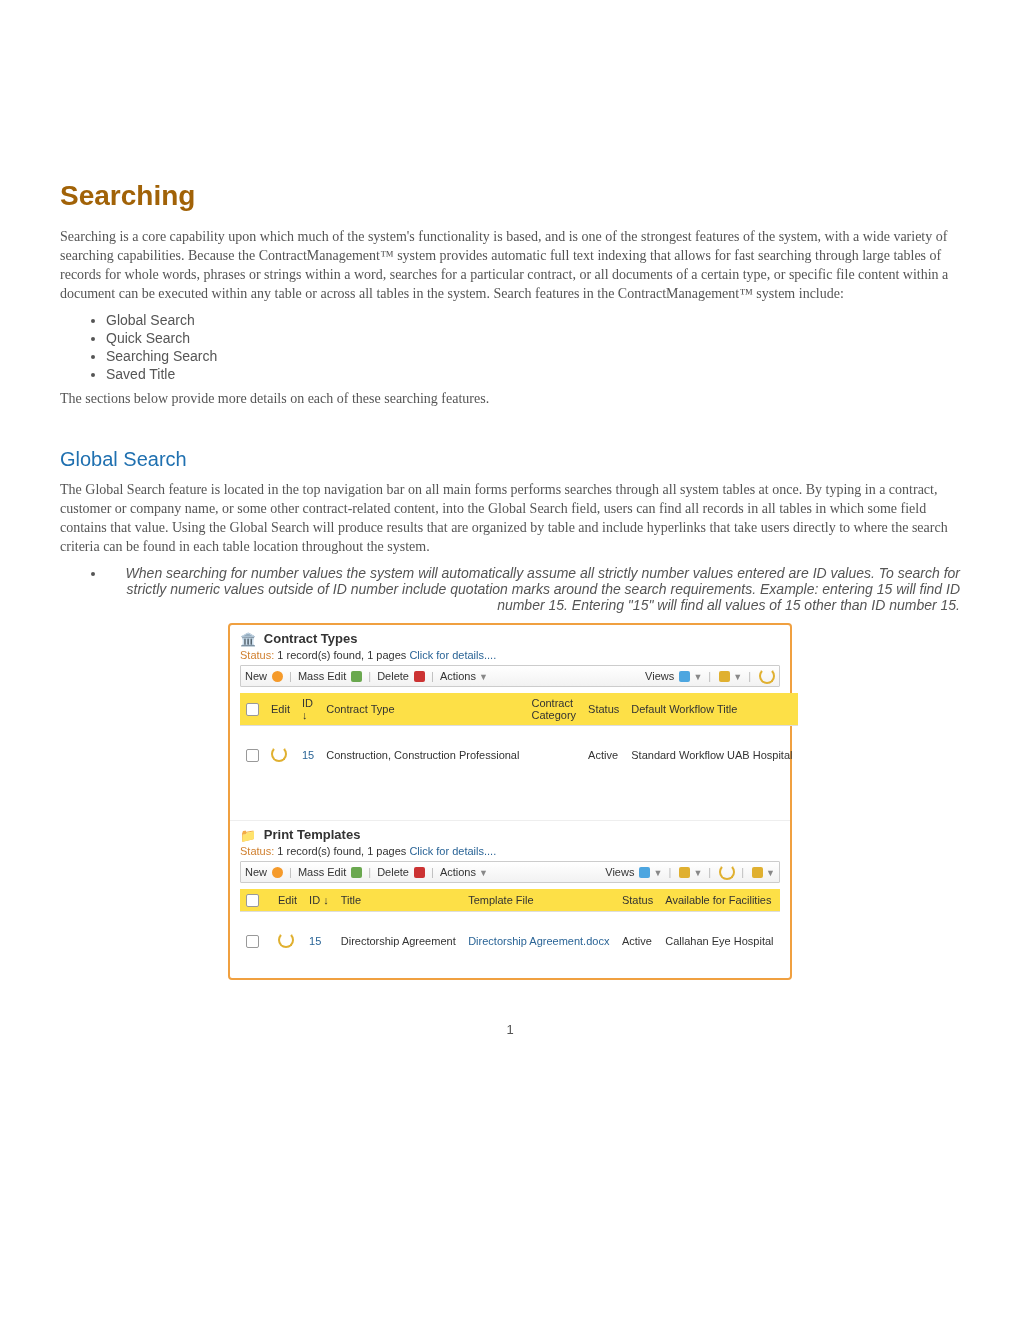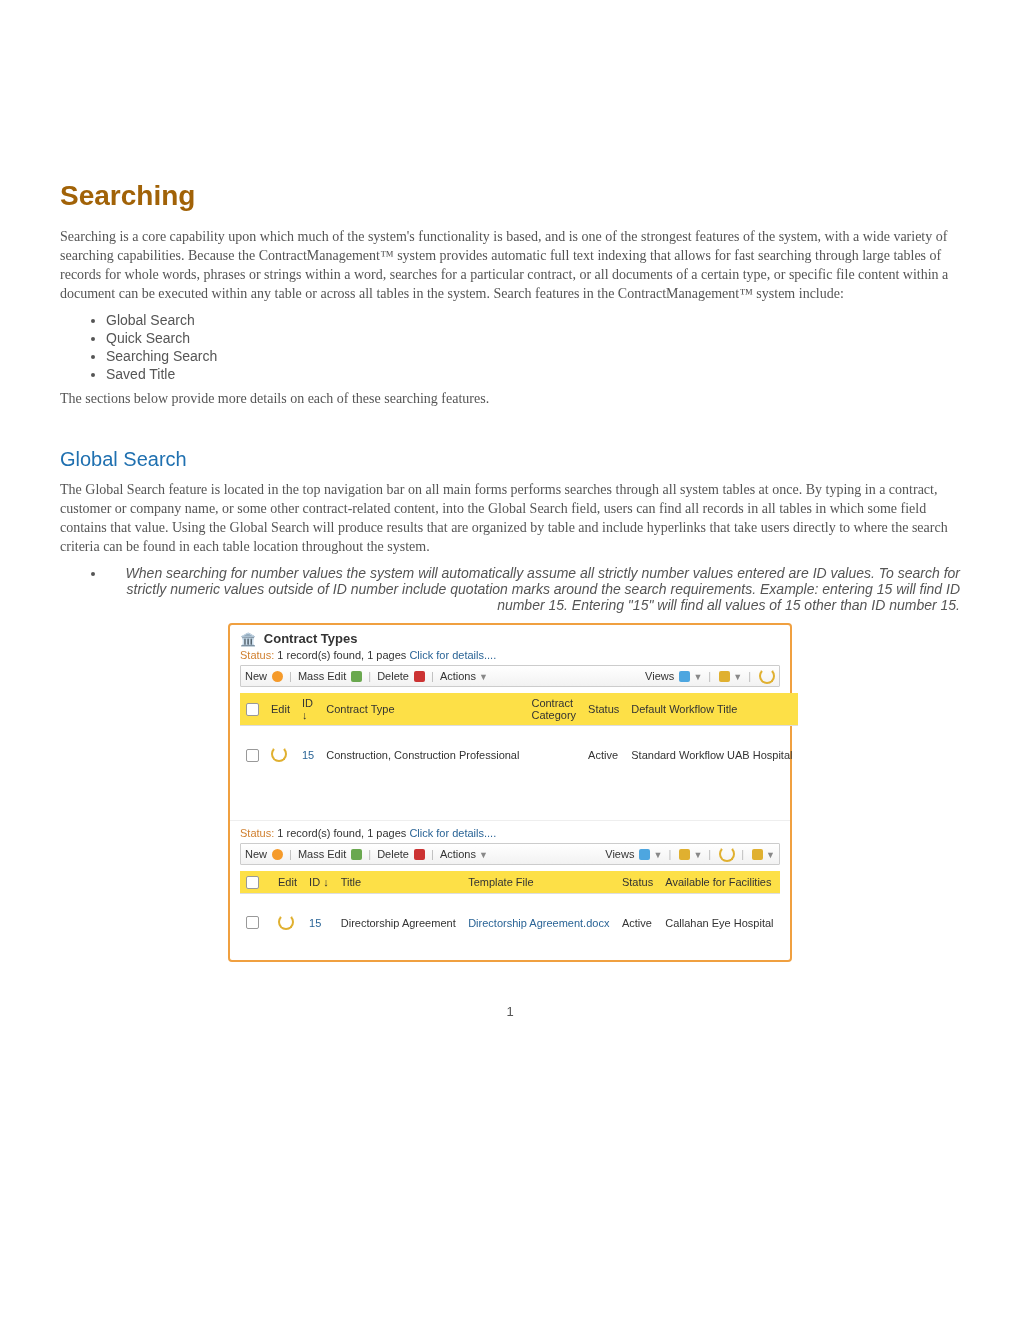--- a/index.html
+++ b/index.html
@@ -208,20 +208,24 @@
         <td>Construction, Construction Professional</td>
         <td></td>
         <td>Active</td>
         <td>Standard Workflow UAB Hospital</td>
       </tr>
     </tbody>
       </table>
   </div>
 
   <div class="panel">
+    <div class="panel-title">
+      <span class="ticon">📁</span>
+      <span>Print Templates</span>
+    </div>
     <div class="panel-status">
       <span class="lbl">Status:</span>
       <span>1 record(s) found, 1 pages</span>
       <span class="link">Click for details....</span>
     </div>
     <div class="toolbar">
       <div class="left">
         <span class="tb-item"><span>New</span> <span class="ic ic-new"></span></span>
         <span class="sep">|</span>
         <span class="tb-item"><span>Mass Edit</span> <span class="ic ic-edit"></span></span>

